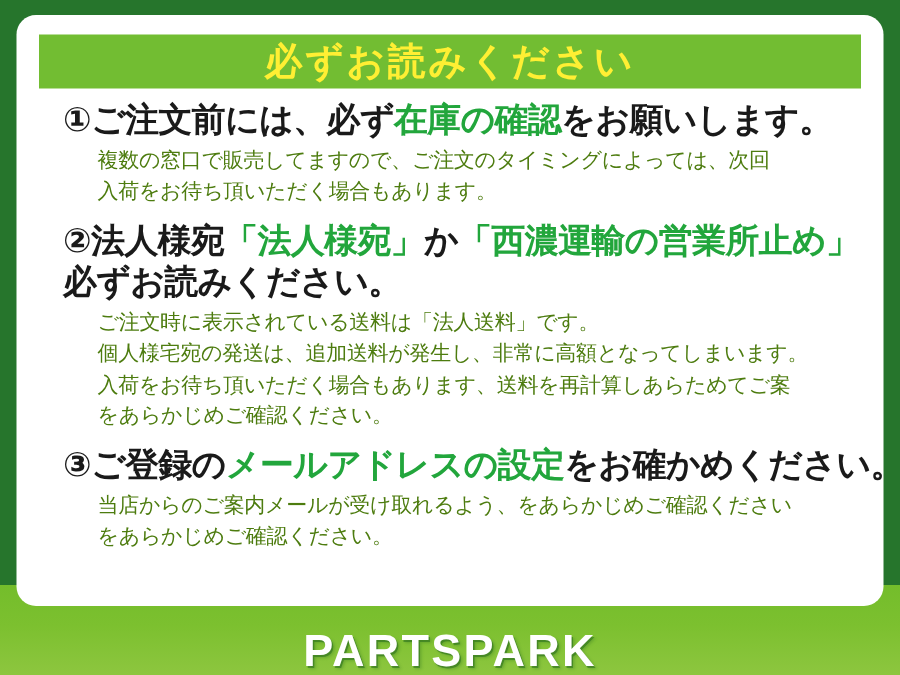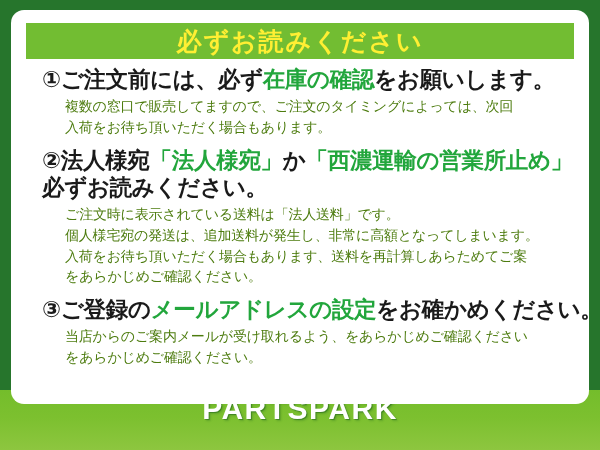--- a/index.html
+++ b/index.html
@@ -24,21 +24,21 @@
 
   
   .footer-band {
     position: absolute;
     left: 0;
     right: 0;
     bottom: 0;
     height: 60px;
     background: linear-gradient(180deg, #74bd2b 0%, #7cc02f 45%, #8dc63f 100%);
     display: flex;
-    align-items: flex-start;
+    align-items: flex-end;
     justify-content: center;
     z-index: 1;
   }
   .brand-wordmark {
     color: #ffffff;
     font-size: 30px;
     font-weight: bold;
     letter-spacing: 1.5px;
     text-shadow: 1px 1px 0 rgba(40,110,30,0.55), 2px 2px 2px rgba(40,110,30,0.30);
     line-height: 1;

